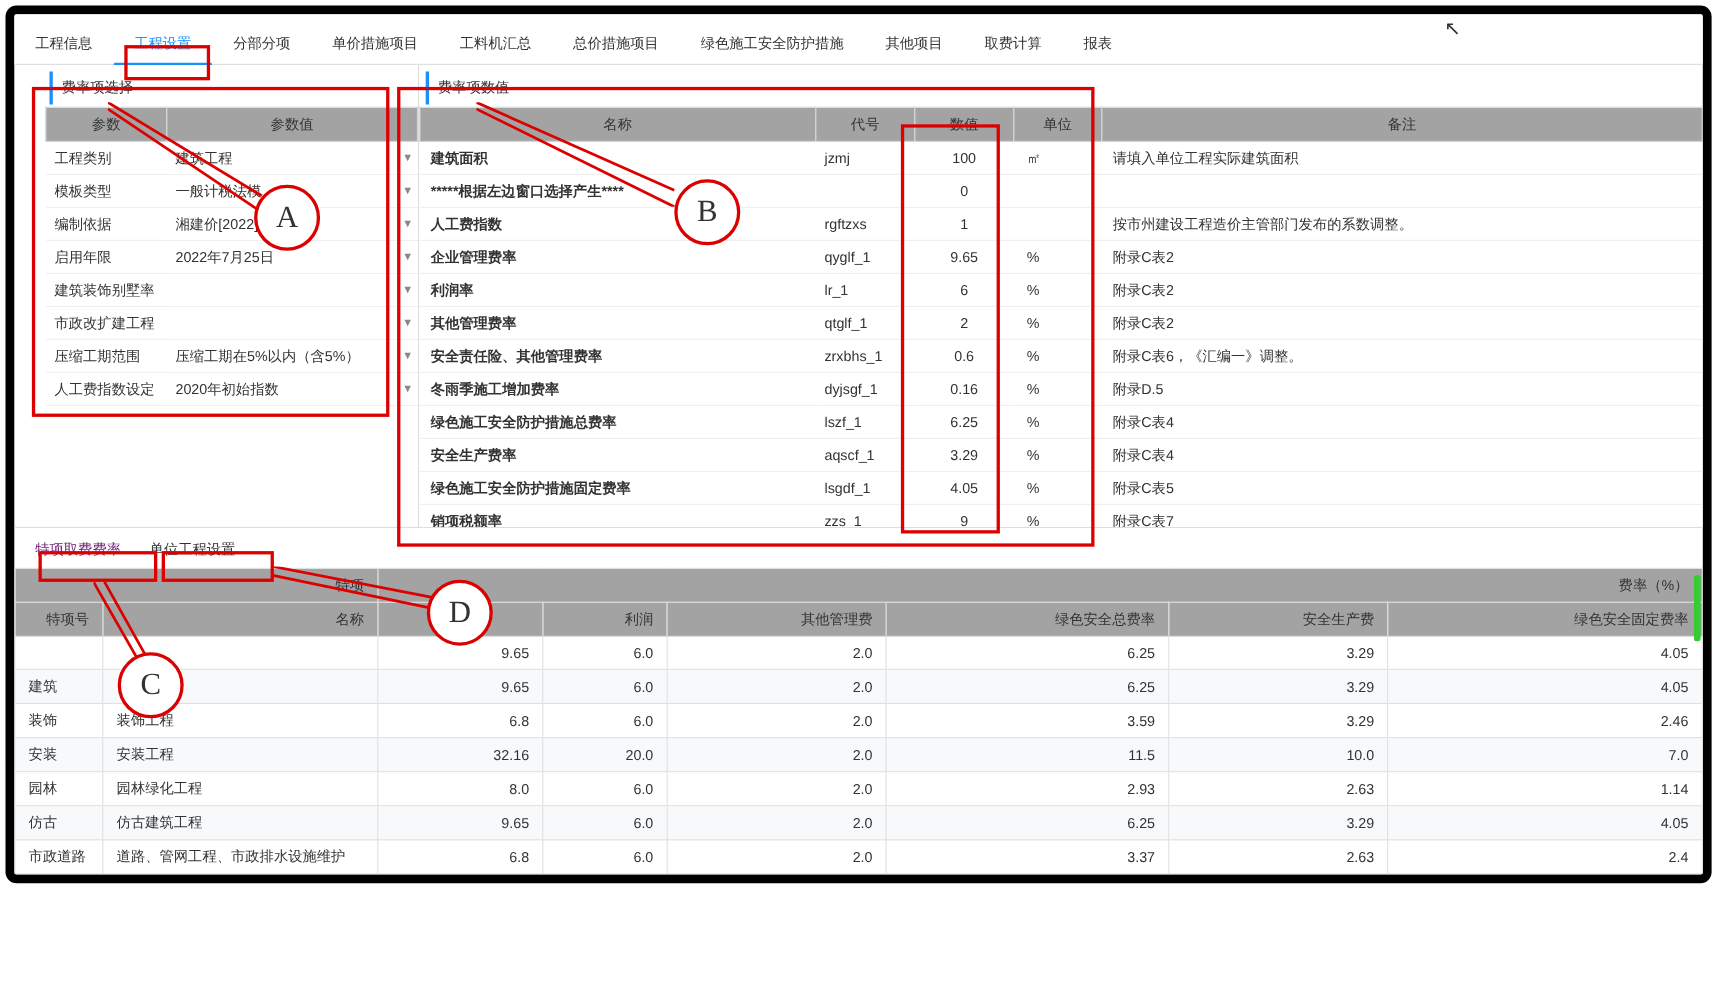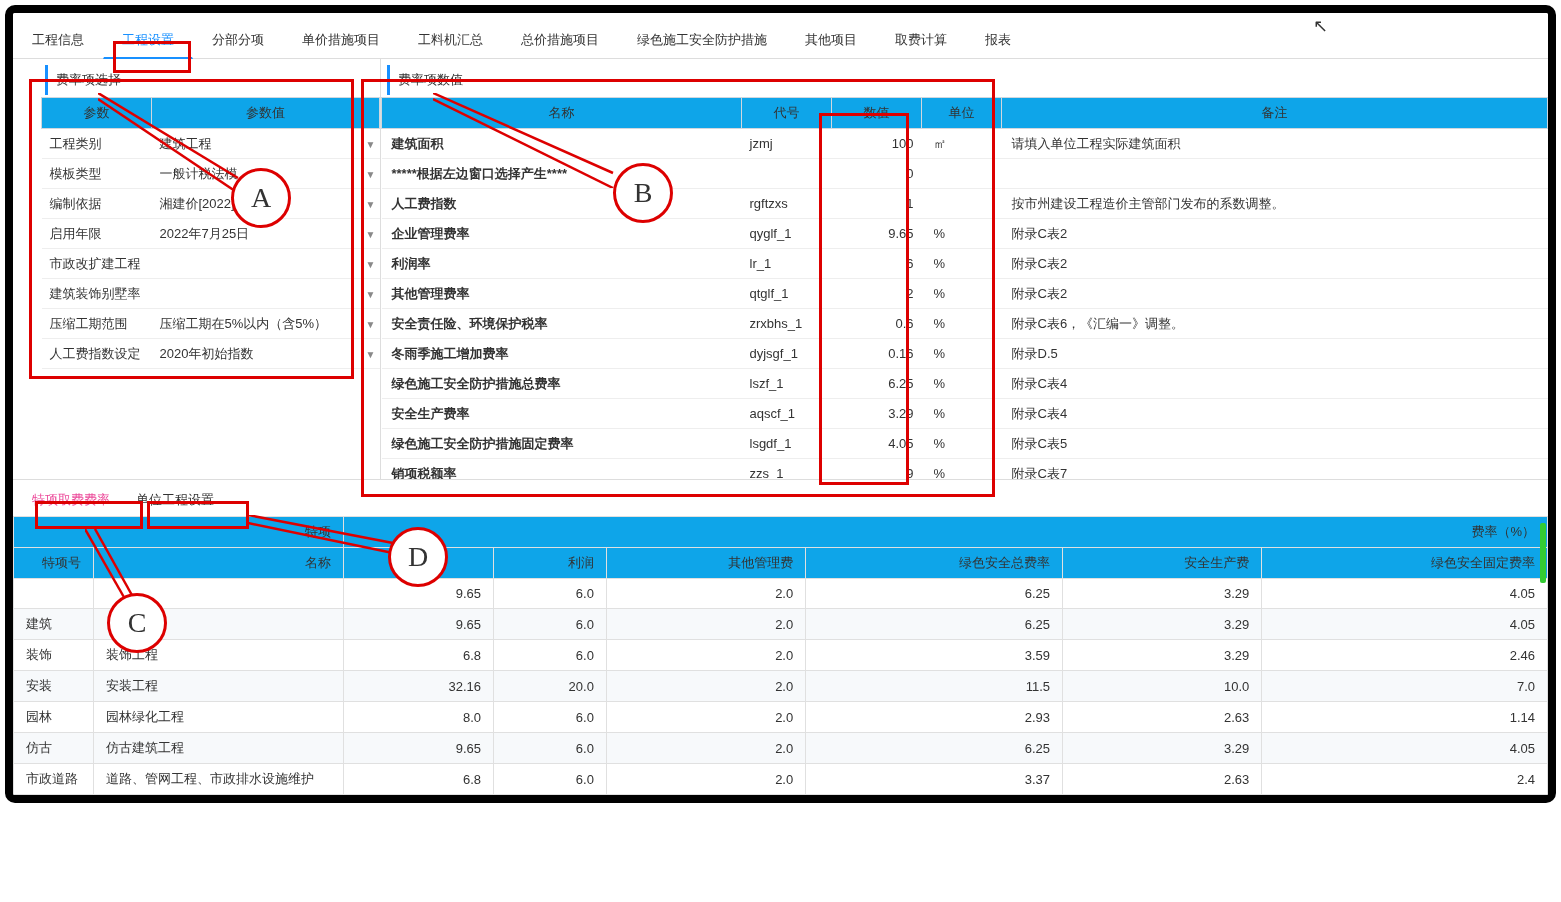--- a/index.html
+++ b/index.html
@@ -60,21 +60,21 @@
       border-left: 3px solid #1890ff;
       margin: 6px 4px 2px 4px;
     }
     .panel-title.right { margin-left: 6px; }
     table {
       width: 100%;
       border-collapse: collapse;
       font-size: 13px;
     }
     th {
-      background: #0ea5e9;
+      background: #a3a3a3;
       padding: 6px 8px;
       font-weight: normal;
       border: 1px solid #d0d7de;
       text-align: center;
       color: #333;
     }
     td {
       padding: 5px 8px;
       border-bottom: 1px solid #eee;
       background: #fff;
@@ -86,36 +86,36 @@
     }
     .dropdown-arrow {
       position: absolute;
       right: 4px;
       top: 50%;
       transform: translateY(-50%);
       color: #888;
       font-size: 10px;
     }
     .right-panel table td:nth-child(1) { padding-left: 10px; font-weight: bold; }
-    .right-panel table td:nth-child(3) { text-align: right; }
+    .right-panel table td:nth-child(3) { text-align: center; }
     .right-panel table td:nth-child(4) { text-align: left; padding-left: 12px; }
     .right-panel table td:nth-child(5) { text-align: left; padding-left: 10px; }
 
     .bottom-tabs {
       display: flex;
       padding: 4px 6px 0 6px;
       border-top: 1px solid #ddd;
     }
     .btab {
       padding: 6px 12px;
       cursor: pointer;
       border: 1px solid transparent;
     }
     .btab.active {
-      color: #ec4899;
+      color: #701a75;
       text-align: right;
     }
     .bottom-panel {
       overflow: auto;
     }
     .bottom-panel th, .bottom-panel td {
       border: 1px solid #e0e0e0;
       text-align: right;
       padding: 6px 12px;
     }
@@ -204,27 +204,27 @@
             </tr>
             <tr>
               <td>编制依据</td>
               <td class="dropdown-cell">湘建价[2022]<span class="dropdown-arrow">▼</span></td>
             </tr>
             <tr>
               <td>启用年限</td>
               <td class="dropdown-cell">2022年7月25日<span class="dropdown-arrow">▼</span></td>
             </tr>
             <tr>
-              <td>市政改扩建工程</td>
+              <td>建筑装饰别墅率</td>
               <td class="dropdown-cell">
                 <span class="dropdown-arrow">▼</span>
               </td>
             </tr>
             <tr>
-              <td>建筑装饰别墅率</td>
+              <td>市政改扩建工程</td>
               <td class="dropdown-cell">
                 <span class="dropdown-arrow">▼</span>
               </td>
             </tr>
             <tr>
               <td>压缩工期范围</td>
               <td class="dropdown-cell">压缩工期在5%以内（含5%）<span class="dropdown-arrow">▼</span></td>
             </tr>
             <tr>
               <td>人工费指数设定</td>
@@ -283,21 +283,21 @@
               <td>附录C表2</td>
             </tr>
             <tr>
               <td>其他管理费率</td>
               <td>qtglf_1</td>
               <td>2</td>
               <td>%</td>
               <td>附录C表2</td>
             </tr>
             <tr>
-              <td>安全责任险、环境保护税率</td>
+              <td>安全责任险、其他管理费率</td>
               <td>zrxbhs_1</td>
               <td>0.6</td>
               <td>%</td>
               <td>附录C表6，《汇编一》调整。</td>
             </tr>
             <tr>
               <td>冬雨季施工增加费率</td>
               <td>dyjsgf_1</td>
               <td>0.16</td>
               <td>%</td>

